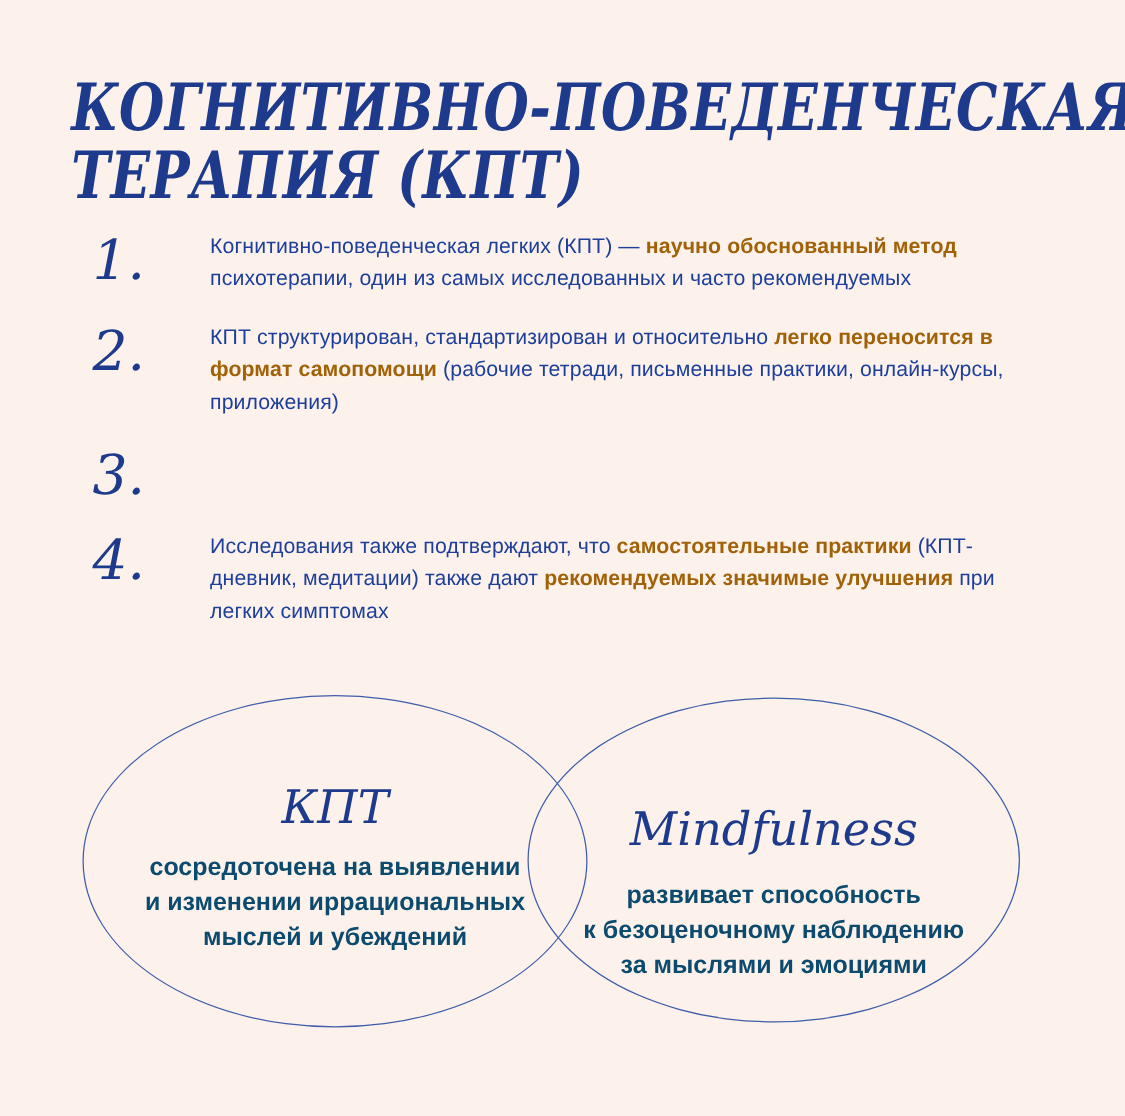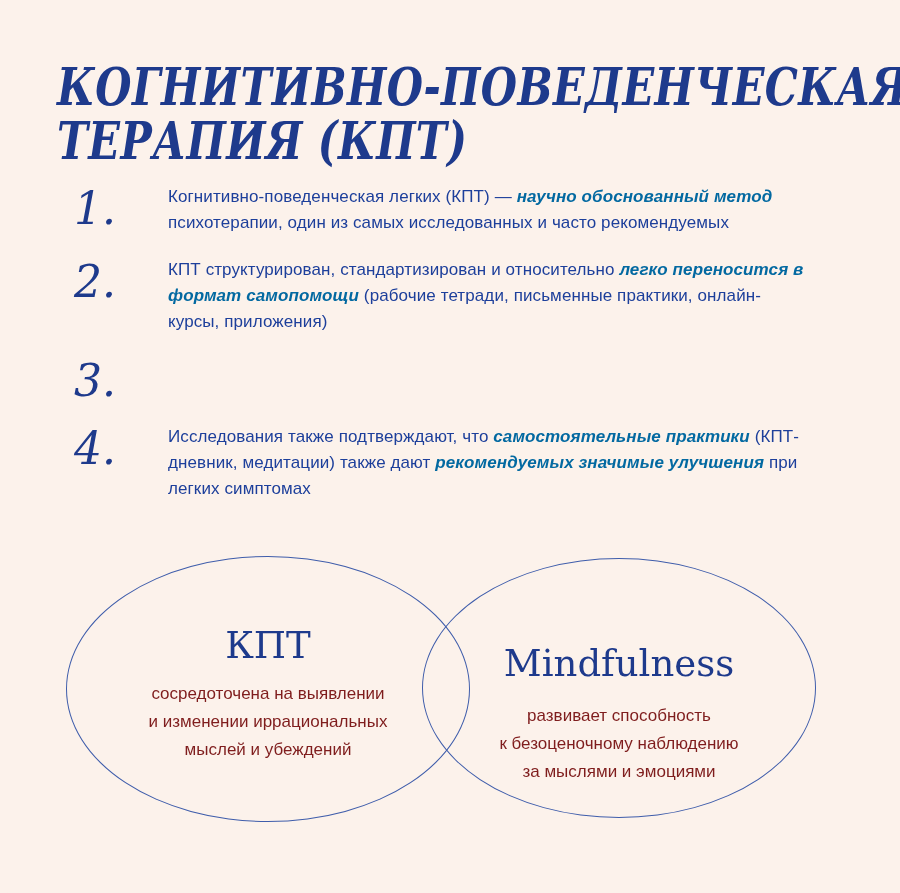--- a/index.html
+++ b/index.html
@@ -59,50 +59,51 @@
   .txt {
     flex: 1;
     max-width: 642px;
     font-size: 17px;
     line-height: 26px;
     color: #1d3f9b;
     letter-spacing: 0.1px;
   }
   .txt .b {
     font-weight: 700;
-    font-style: italic;
-    color: #0369a1;
+    color: #a16207;
   }
 
   
   .venn { position: absolute; left: 0; top: 0; width: 900px; height: 893px; }
   .ellipse {
     position: absolute;
     border: 1.5px solid #3f5dab;
     border-radius: 50%;
     background: transparent;
   }
   .ellipse.left  { left: 66px;  top: 556px; width: 404px; height: 266px; }
   .ellipse.right { left: 422px; top: 558px; width: 394px; height: 260px; }
 
   .venn-label { position: absolute; text-align: center; }
   .venn-label.left-label  { left: 100px; top: 624px; width: 336px; }
   .venn-label.right-label { left: 445px; top: 626px; width: 348px; margin-top: 16px; }
   .venn-title {
     font-family: "DejaVu Serif", serif;
+    font-style: italic;
     font-size: 37px;
     line-height: 1.2;
     color: #1e3a8c;
   }
   .venn-desc {
     margin-top: 12px;
-    font-size: 17px;
+    font-size: 20px;
     line-height: 28px;
-    color: #7f1d1d;
+    color: #0c4a6e;
     white-space: pre-line;
+    font-weight: bold;
   }
   .venn-label.right-label .venn-desc { margin-top: 16px; }
 </style>
 </head>
 <body>
 
 <div class="page">
 
   <h1 class="title">
     <span class="title-line">КОГНИТИВНО-ПОВЕДЕНЧЕСКАЯ</span>

